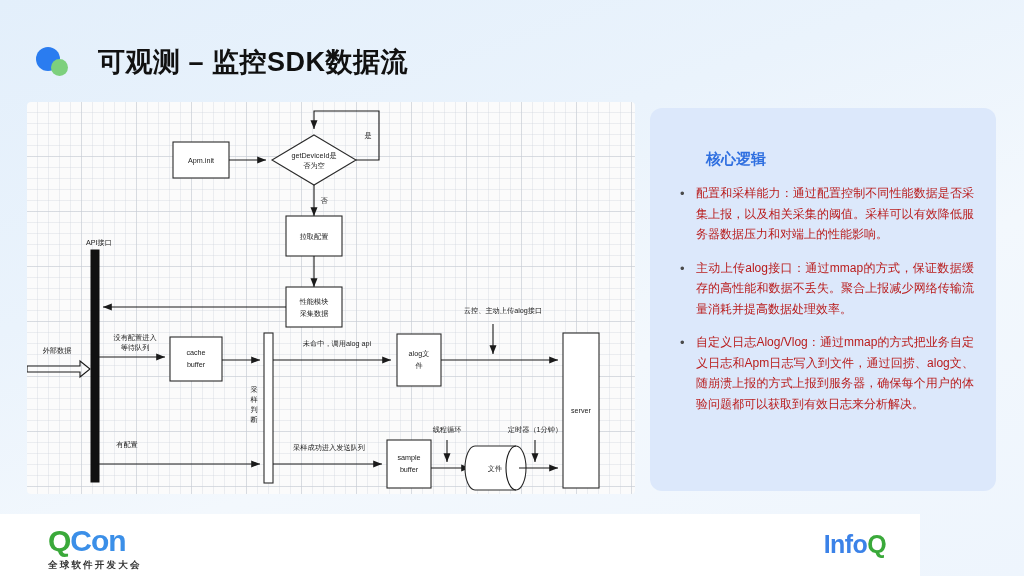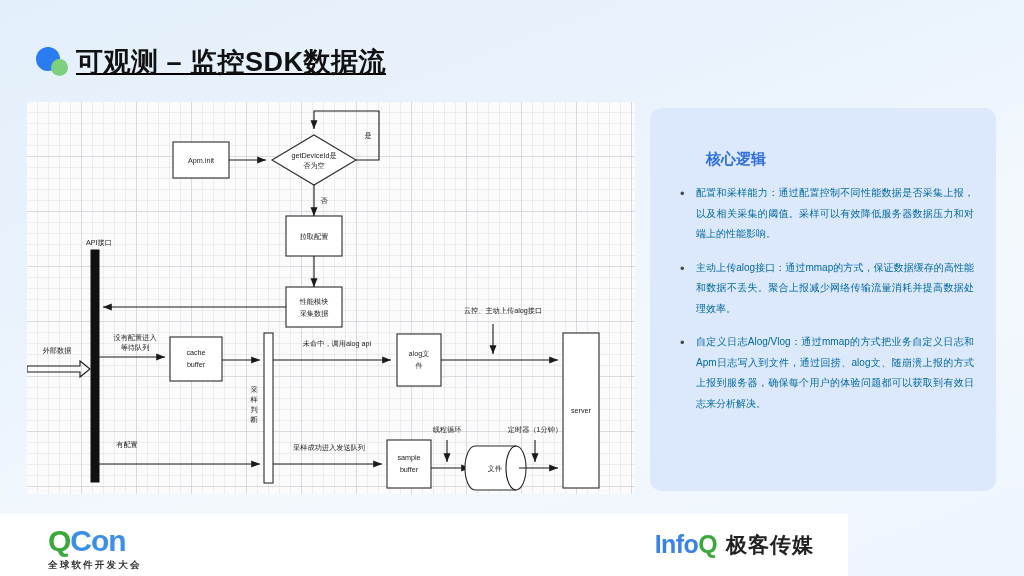--- a/index.html
+++ b/index.html
@@ -15,21 +15,21 @@
     position: relative;
     width: 1024px; height: 576px;
     background: linear-gradient(160deg, #e3effb 0%, #eaf3fc 35%, #f3f8fd 62%, #eef5fd 100%);
     overflow: hidden;
   }
 
   
   .title-row {
     position: absolute;
     left: 36px; top: 44px;
-    display: flex; align-items: center; gap: 4px; text-decoration: underline;
+    display: flex; align-items: center; gap: 26px;
   }
   .bullet-logo { position: relative; width: 36px; height: 34px; }
   .bullet-logo .c-blue {
     position: absolute; left: 0; top: 2px;
     width: 24px; height: 24px; border-radius: 50%;
     background: #2a7cf0;
   }
   .bullet-logo .c-green {
     position: absolute; left: 15px; top: 14px;
     width: 17px; height: 17px; border-radius: 50%;
@@ -90,30 +90,30 @@
     display: flex; align-items: flex-start;
     margin-bottom: 13px;
   }
   .bullet-dot {
     width: 22px; flex: 0 0 22px;
     color: #4a4a4a; font-size: 13px; line-height: 21px;
     text-align: left; padding-left: 6px; box-sizing: border-box;
   }
   .bullet-text {
     flex: 1;
-    color: #0369a1;
-    font-size: 10px;
+    color: #b91c1c;
+    font-size: 12px;
     line-height: 20.5px;
     text-align: justify;
   }
 
   
   #footer {
     position: absolute; left: 0; bottom: 0;
-    width: 848px; height: 62px;
+    width: 920px; height: 62px;
     background: #ffffff;
   }
   #qcon-logo {
     position: absolute; left: 48px; top: 12px;
     line-height: 1;
   }
   .qcon-word { font-size: 30px; font-weight: bold; letter-spacing: -1px; }
   .qcon-q { color: #3aa93a; }
   .qcon-c { color: #3b8fe8; }
   .qcon-o { color: #3b8fe8; }
@@ -266,17 +266,16 @@
     <div id="qcon-logo">
       <div class="qcon-word">
         <span class="qcon-q">Q</span><span class="qcon-c">C</span><span class="qcon-o">o</span><span class="qcon-n">n</span>
       </div>
       <div class="qcon-sub">全球软件开发大会</div>
     </div>
     <div id="infoq-logo">
       <div class="infoq-word">
         <span class="iq-info">Info</span><span class="iq-q">Q</span>
       </div>
-      <div class="infoq-cn">极客传媒</div>
     </div>
   </div>
 
 </div>
 
 </body></html>

